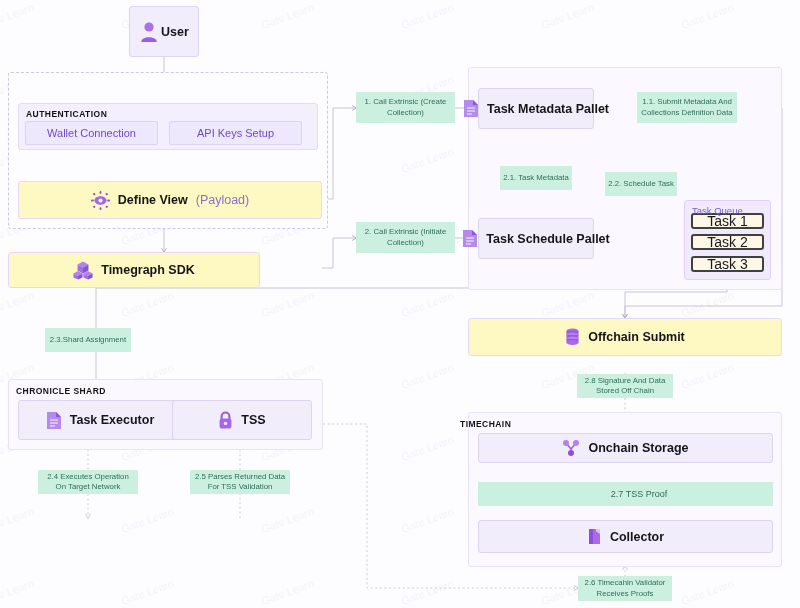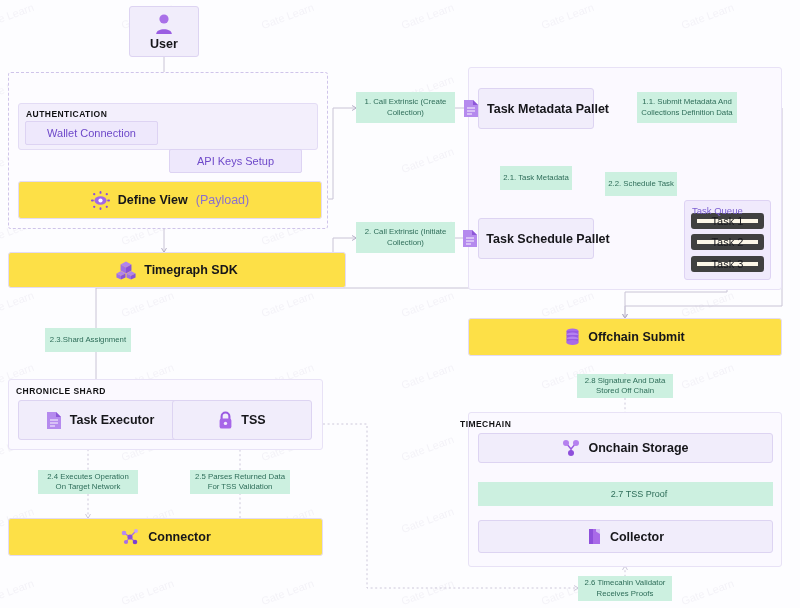--- a/index.html
+++ b/index.html
@@ -42,21 +42,21 @@
     align-items: center;
     justify-content: center;
     gap: 8px;
     background: #f1edfb;
     border: 1px solid #ddd4f2;
     border-radius: 3px;
     font-size: 12.5px;
     color: #16161a;
     font-weight: 700;
   }
-  .node.light { background: #fde047; border-color: #e3dbf5; }
+  .node.light { background: #fef9c3; border-color: #e3dbf5; }
   .group {
     position: absolute;
     z-index: 2;
     background: #fbf9ff;
     border: 1px solid #e8e2f6;
     border-radius: 3px;
   }
   .group.dashed {
     border: 1px dashed #cfc4ea;
     background: #fdfcff;
@@ -81,23 +81,23 @@
     display: flex;
     align-items: center;
     justify-content: center;
     padding: 2px 3px;
     font-family: "Liberation Sans", sans-serif;
   }
   .qitem {
     position: absolute;
     z-index: 4;
     background: #fdf7e8;
-    border: 6px solid #404040;
+    border: 2px solid #404040;
     border-radius: 3px;
-    font-size: 11px;
+    font-size: 14px;
     color: #1a1a1e;
     display: flex; align-items: center; justify-content: center;
     font-weight: 400;
   }
   .subbox {
     position: absolute;
     z-index: 4;
     background: #eee8fc;
     border: 1px solid #ddd3f3;
     border-radius: 2px;
@@ -117,21 +117,21 @@
     font-weight: 400;
   }
   .tssproof {
     position: absolute;
     z-index: 4;
     background: #ccf0e0;
     color: #2e6d59;
     font-size: 9px;
     display: flex; align-items: center; justify-content: center;
   }
-  .user-node { flex-direction: column; gap: 2px; text-align: center; }
+  .user-node { flex-direction: row; gap: 2px; text-align: center; }
 </style>
 </head>
 <body>
 
 <div id="stage">
 
   <div id="watermarks">
       <div class="wm" style="left: -20px; top: 10px;">Gate Learn</div>
       <div class="wm" style="left: 120px; top: 10px;">Gate Learn</div>
       <div class="wm" style="left: 260px; top: 10px;">Gate Learn</div>
@@ -273,21 +273,21 @@
         <circle cx="10" cy="6" r="4.6" fill="#a970e8"></circle>
         <path d="M2.2,21 C2.2,14.6 17.8,14.6 17.8,21 Z" fill="#9a5ee2"></path>
       </svg>
     </span>
     <span class="lbl">User</span>
   </div>
 
   <div class="subbox" style="left:25px; top:121px; width:133px; height:24px;">
     <span>Wallet Connection</span>
   </div>
-  <div class="subbox" style="left:169px; top:121px; width:133px; height:24px;margin-top:28px;">
+  <div class="subbox" style="left:169px; top:121px; width:133px; height:24px;">
     <span>API Keys Setup</span>
   </div>
 
   <div class="node light" style="left:18px; top:181px; width:304px; height:38px;">
     <span class="ico">
       <svg width="19" height="19" viewBox="0 0 20 20">
         <g fill="#8b4fdb">
           <rect x="9" y="0" width="2" height="3" rx="1"></rect>
           <rect x="9" y="17" width="2" height="3" rx="1"></rect>
           <rect x="0" y="9" width="3" height="2" rx="1"></rect>
@@ -298,21 +298,21 @@
             <circle cx="16.6" cy="16.6" r="1.2"></circle>
         </g>
         <ellipse cx="10" cy="10" rx="6.4" ry="4.4" fill="#a266e8"></ellipse>
         <circle cx="10" cy="10" r="2.2" fill="#ffffff"></circle>
       </svg>
     </span>
     <span class="lbl">Define View</span>
     <span class="sub">(Payload)</span>
   </div>
 
-  <div class="node light" style="left:8px; top:252px; width:338px; height:36px;">
+  <div class="node light" style="left:8px; top:252px; width:252px; height:36px;">
     <span class="ico">
       <svg width="20" height="19" viewBox="0 0 22 20">
         <path d="M11,0 L17,3.3 L11,6.6 L5,3.3 Z" fill="#b184ee"></path>
         <path d="M11,6.6 L17,3.3 L17,9.9 L11,13.2 Z" fill="#8a52d8"></path>
         <path d="M5,3.3 L11,6.6 L11,13.2 L5,9.9 Z" fill="#9f6fe6"></path>
         <path d="M5.5,10.5 L10.5,13.2 L5.5,15.9 L0.5,13.2 Z" fill="#b184ee"></path>
         <path d="M5.5,15.9 L10.5,13.2 L10.5,17.6 L5.5,20 Z" fill="#8a52d8"></path>
         <path d="M0.5,13.2 L5.5,15.9 L5.5,20 L0.5,17.6 Z" fill="#9f6fe6"></path>
         <path d="M16.5,10.5 L21.5,13.2 L16.5,15.9 L11.5,13.2 Z" fill="#b184ee"></path>
         <path d="M16.5,15.9 L21.5,13.2 L21.5,17.6 L16.5,20 Z" fill="#8a52d8"></path>
@@ -429,38 +429,20 @@
     <span class="ico">
       <svg width="15" height="19" viewBox="0 0 15 19">
         <path d="M3.6,8 L3.6,5.4 A3.9,3.9 0 0 1 11.4,5.4 L11.4,8" fill="none" stroke="#9a5ae2" stroke-width="2.1"></path>
         <rect x="1.6" y="7.6" width="11.8" height="10" rx="2.2" fill="#a766e8"></rect>
         <circle cx="7.5" cy="12.4" r="1.7" fill="#f3eafd"></circle>
       </svg>
     </span>
     <span class="lbl">TSS</span>
   </div>
 
-  <div class="node light" style="left:8px; top:518px; width:315px; height:38px;">
-    <span class="ico">
-      <svg width="20" height="18" viewBox="0 0 20 18">
-        <g stroke="#a76ce8" stroke-width="1.2" fill="none">
-          <line x1="4" y1="5" x2="10" y2="9"></line>
-            <line x1="16" y1="3" x2="10" y2="9"></line>
-          <line x1="10" y1="9" x2="6" y2="14"></line>
-            <line x1="10" y1="9" x2="15" y2="14"></line>
-        </g>
-        <circle cx="4" cy="5" r="2.3" fill="#b888f0"></circle>
-        <circle cx="16" cy="3" r="2" fill="#c9a3f5"></circle>
-        <circle cx="10" cy="9" r="2.6" fill="#8e4fdb"></circle>
-        <circle cx="6" cy="14" r="2.1" fill="#a76ce8"></circle>
-        <circle cx="15" cy="14" r="2.3" fill="#7e3fd0"></circle>
-      </svg>
-    </span>
-    <span class="lbl">Connector</span>
-  </div>
 
   <div class="glabel" style="left:356px; top:92px; width:99px; height:31px;">
     <span>1. Call Extrinsic (Create Collection)</span>
   </div>
   <div class="glabel" style="left:637px; top:92px; width:100px; height:31px;">
     <span>1.1. Submit Metadata And Collections Definition Data</span>
   </div>
   <div class="glabel" style="left:356px; top:222px; width:99px; height:31px;">
     <span>2. Call Extrinsic (Initiate Collection)</span>
   </div>

